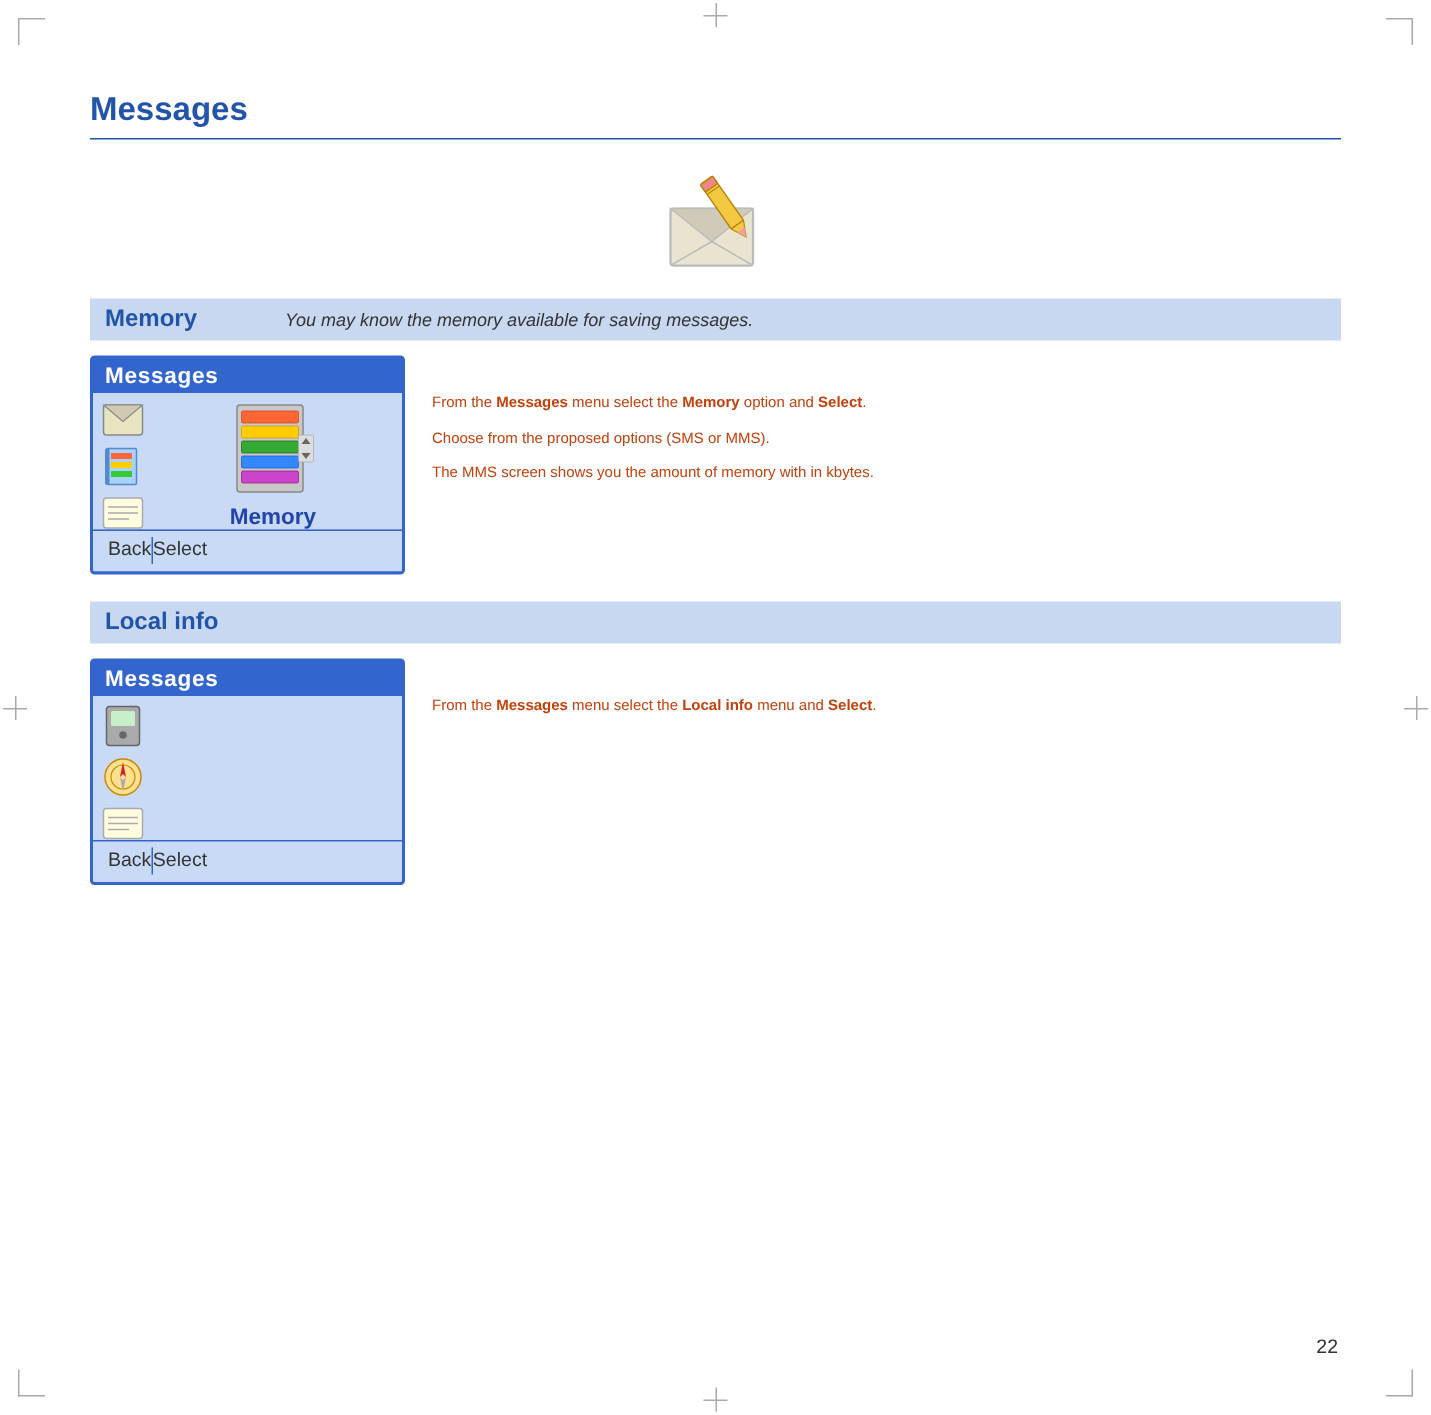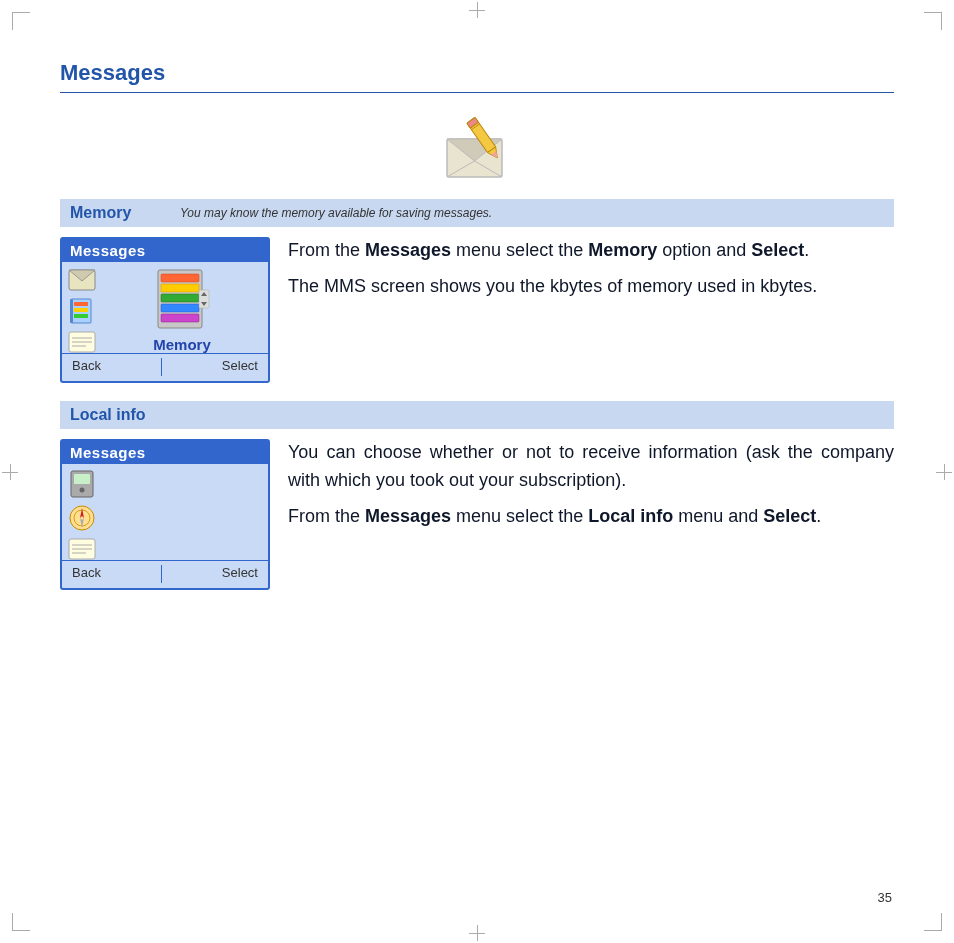--- a/index.html
+++ b/index.html
@@ -87,20 +87,21 @@
     .section-title {
       font-size: 16px;
       font-weight: bold;
       color: #2255aa;
       min-width: 110px;
     }
     .section-desc {
       font-style: italic;
       font-size: 12px;
       color: #333;
+      margin-left: 10px;
     }
 
     .section-body {
       display: flex;
       flex-direction: row;
       gap: 18px;
       align-items: flex-start;
     }
 
     
@@ -147,41 +148,41 @@
       font-weight: bold;
       font-size: 15px;
       color: #2244aa;
       margin-top: 6px;
       text-align: center;
     }
     .phone-footer {
       background: #c8daf5;
       display: flex;
       flex-direction: row;
-      justify-content: space-between;
       padding: 4px 10px 5px 10px;
       border-top: 1.5px solid #3366cc;
     }
     .phone-footer-btn {
       font-size: 13px;
       color: #333;
     }
     .phone-footer-sep {
       border-left: 1.5px solid #3366cc;
       height: 18px;
       align-self: center;
     }
 
     
     .section-text {
       flex: 1;
-      font-size: 18px;
+      font-size: 10px;
       line-height: 1.55;
-      color: #0f172a;
+      color: #c2410c;
       text-align: justify;
+      margin-top: 24px;
     }
     .section-text p {
       margin-bottom: 8px;
     }
     .section-text p:last-child {
       margin-bottom: 0;
     }
     .bold { font-weight: bold; }
 
     
@@ -297,21 +298,22 @@
           <span class="phone-footer-btn">Back</span>
           <div class="phone-footer-sep"></div>
           <span class="phone-footer-btn">Select</span>
         </div>
       </div>
 
       <div class="section-text">
         <p>
           From the <span class="bold">Messages</span> menu select the <span class="bold">Memory</span> option and <span class="bold">Select</span>.
         </p>
-        <p>The MMS screen shows you the kbytes of memory used in kbytes.</p>
+        <p>Choose from the proposed options (SMS or MMS).</p>
+        <p>The MMS screen shows you the amount of memory with in kbytes.</p>
       </div>
     </div>
   </div>
 
   <div class="section">
     <div class="section-header">
       <span class="section-title">Local info</span>
     </div>
     <div class="section-body">
 
@@ -343,24 +345,21 @@
         </div>
         <div class="phone-footer">
           <span class="phone-footer-btn">Back</span>
           <div class="phone-footer-sep"></div>
           <span class="phone-footer-btn">Select</span>
         </div>
       </div>
 
       <div class="section-text">
         <p>
-          You can choose whether or not to receive information (ask the company with which you took out your subscription).
-        </p>
-        <p>
           From the <span class="bold">Messages</span> menu select the <span class="bold">Local info</span> menu and <span class="bold">Select</span>.
         </p>
       </div>
     </div>
   </div>
 
 </div>
 
-<div class="page-number">35</div>
+<div class="page-number">22</div>
 
 </body></html>

